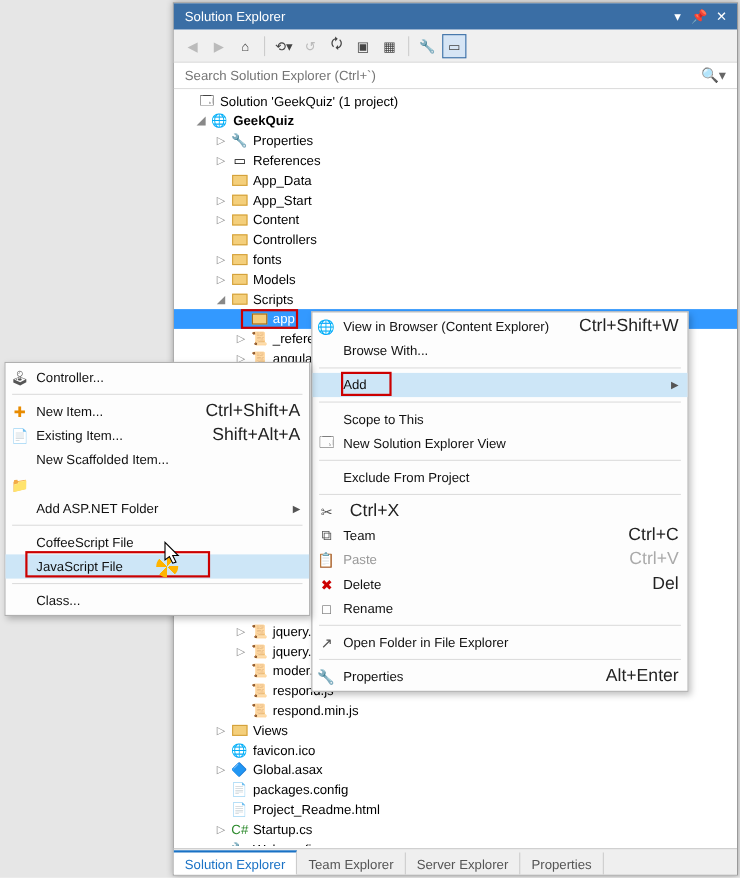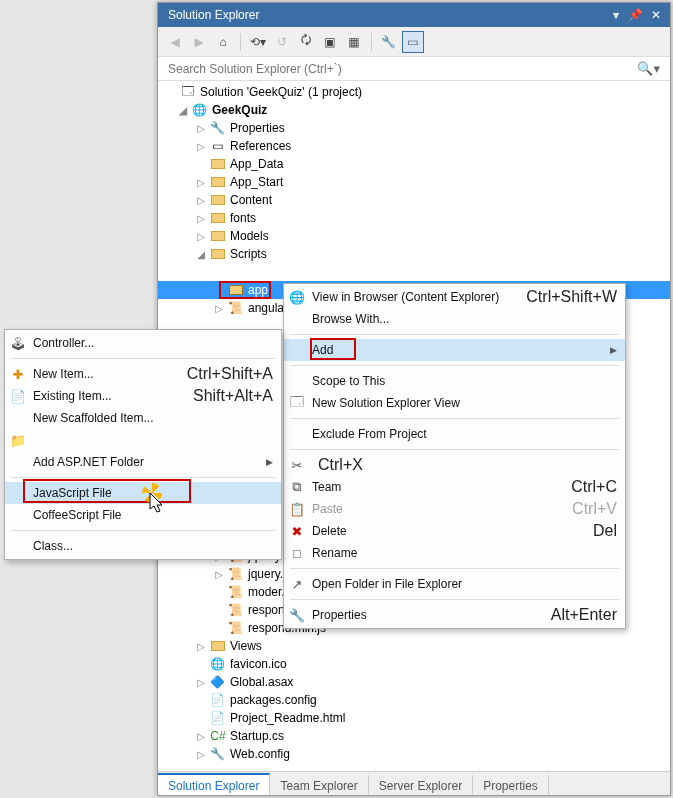--- a/index.html
+++ b/index.html
@@ -246,20 +246,27 @@
         <span>App_Start</span>
       </div>
     <div class="node" style="padding-left:36px;">
         <span class="exp">▷</span>
         <span class="ico">
           <span class="folder-inner"></span>
         </span>
         <span>Content</span>
       </div>
     <div class="node" style="padding-left:36px;">
+        <span class="exp"></span>
+        <span class="ico">
+          <span class="folder-inner"></span>
+        </span>
+        <span>Controllers</span>
+      </div>
+    <div class="node" style="padding-left:36px;">
         <span class="exp">▷</span>
         <span class="ico">
           <span class="folder-inner"></span>
         </span>
         <span>fonts</span>
       </div>
     <div class="node" style="padding-left:36px;">
         <span class="exp">▷</span>
         <span class="ico">
           <span class="folder-inner"></span>
@@ -460,30 +467,30 @@
     </div>
   <div class="ctx-row">
       <span class="ctx-ico" style="color:#d49a2a;">📁</span>
     </div>
   <div class="ctx-row">
       <span class="ctx-ico"></span>
       <span class="ctx-label">Add ASP.NET Folder</span>
       <span class="ctx-arrow">▶</span>
     </div>
   <div class="ctx-sep"></div>
+  <div class="ctx-row">
+      <span class="ctx-ico"></span>
+      <span class="ctx-label">CoffeeScript File</span>
+    </div>
   <div class="ctx-row hover" style="position:relative;">
     <span class="ctx-ico"></span>
       <span class="ctx-label">JavaScript File</span>
     <span class="red-box" style="left:18px;top:-3px;width:168px;height:24px;"></span>
     <span class="spark" style="left:135px;top:-1px;"></span>
   </div>
-  <div class="ctx-row">
-      <span class="ctx-ico"></span>
-      <span class="ctx-label">CoffeeScript File</span>
-    </div>
   <div class="ctx-sep"></div>
   <div class="ctx-row">
       <span class="ctx-ico"></span>
       <span class="ctx-label">Class...</span>
     </div>
 </div>
 
 <div class="cursor">
   <svg width="20" height="24">
     <polygon points="0,0 0,16 4,13 7,19 10,18 7,12 12,12" fill="#fff" stroke="#000" stroke-width="1"></polygon>

